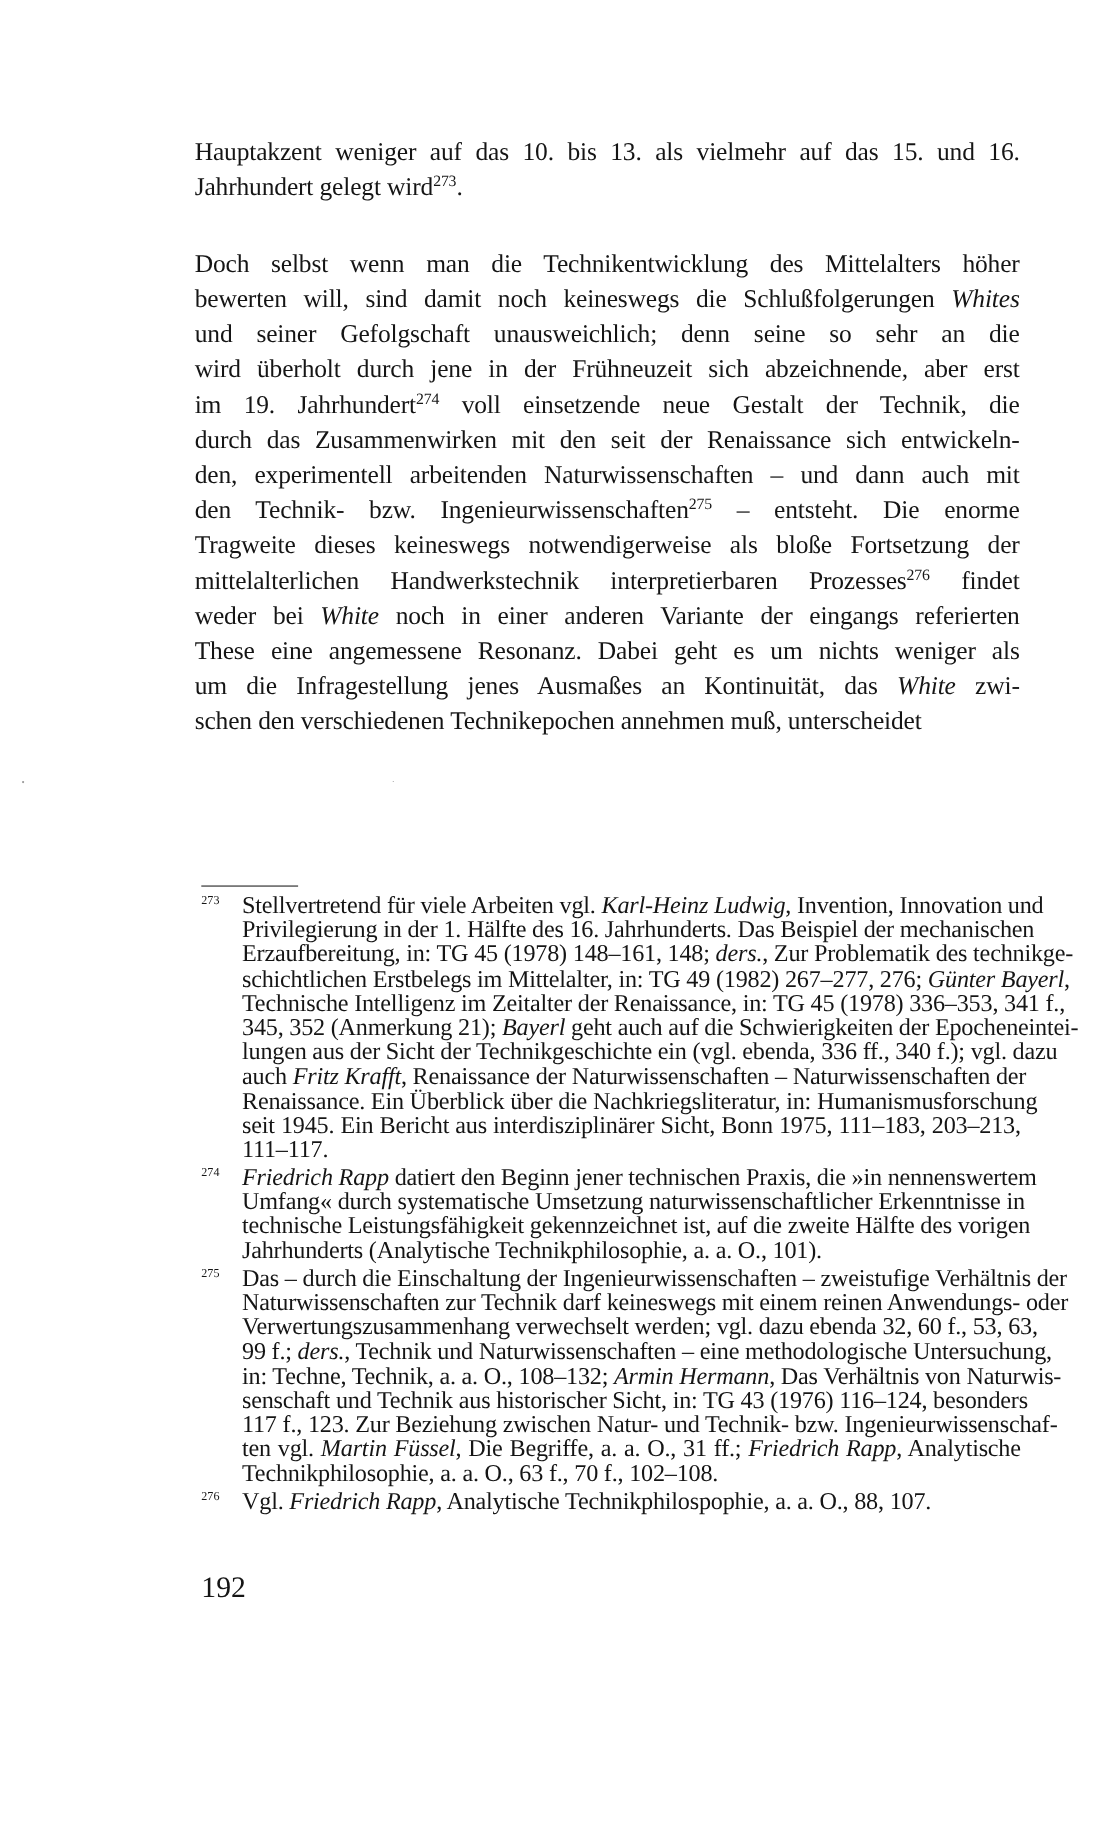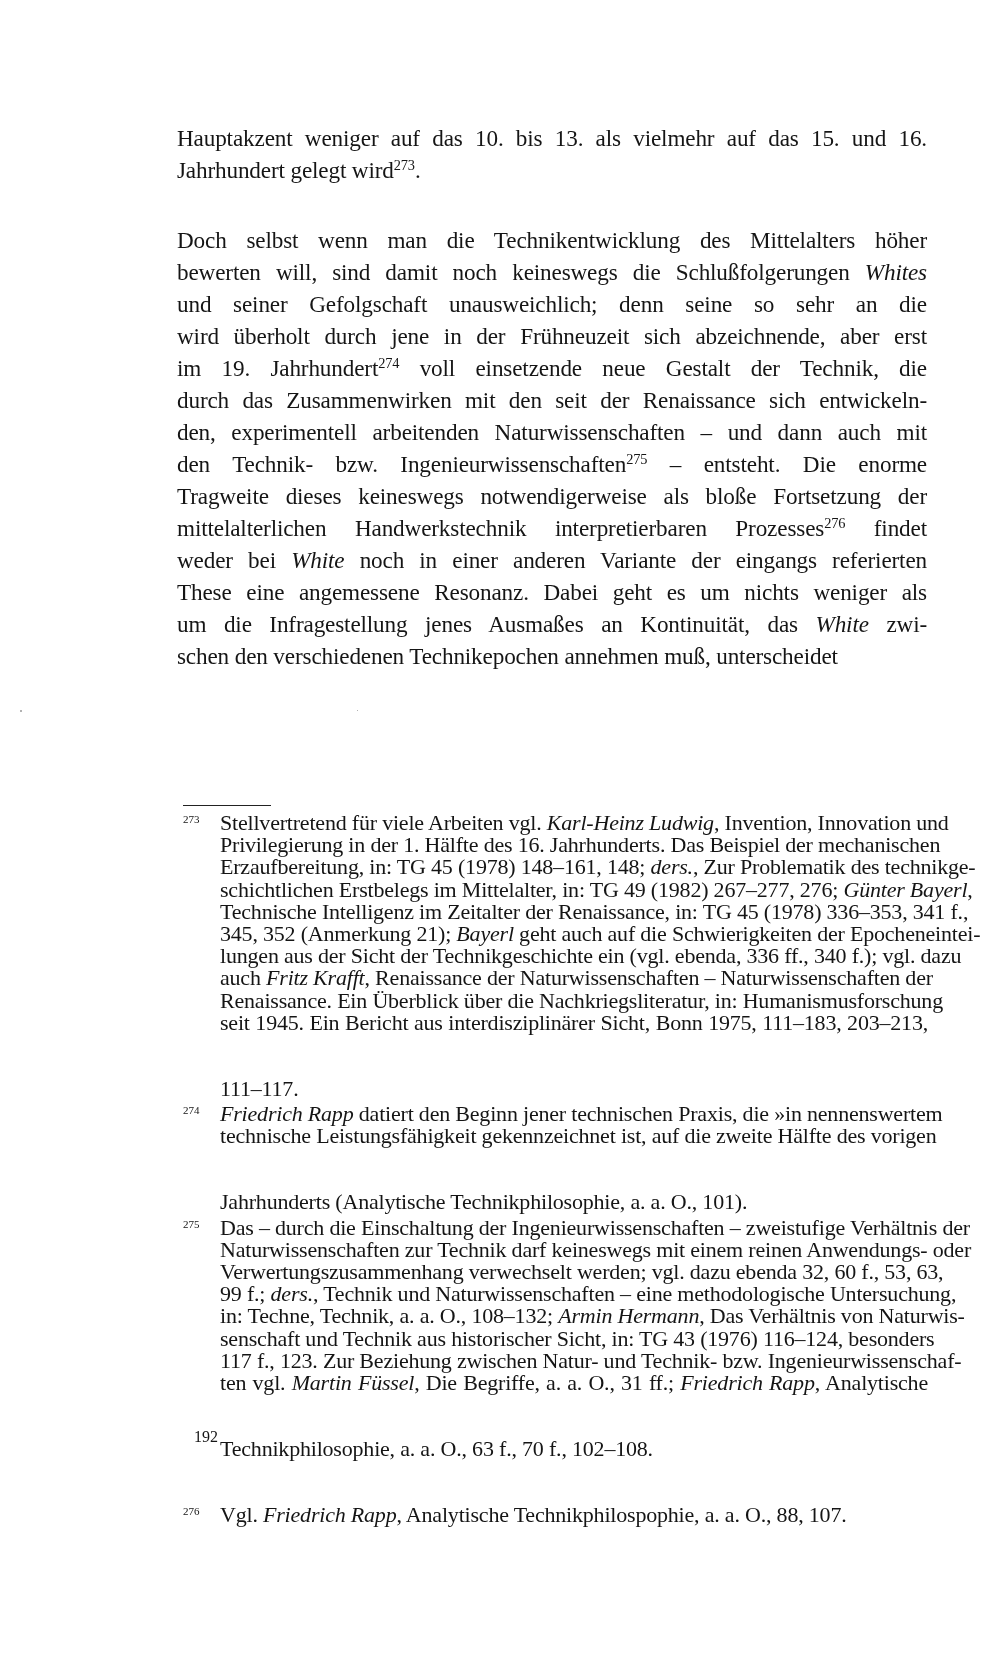--- a/index.html
+++ b/index.html
@@ -13,23 +13,23 @@
     .para-gap { height: 38px; }
     sup { font-size: 0.62em; line-height: 0; vertical-align: 0.55em; }
     i { font-style: italic; }
     .rule { position: absolute; left: 183px; top: 805px; width: 88px; height: 1px; background: #222; }
     .notes { position: absolute; left: 183px; top: 812px; width: 745px; }
     .fn { position: relative; padding-left: 37px; }
     .fn-num { position: absolute; left: 0; top: 0; font-size: 11px; line-height: 22.2px; vertical-align: top; }
     .fn-num span { position: relative; top: -4px; }
     .fl { font-size: 22px; line-height: 22.2px; height: 22.2px; white-space: nowrap;
           text-align: justify; text-align-last: justify; letter-spacing: -0.2px; }
-    .fl.last { text-align-last: left; margin-top: 44px; }
+    .fl.last { text-align-last: left; }
     .fn + .fn { margin-top: 3px; }
-    .page-number { position: absolute; left: 194px; top: 1428px; font-size: 16px; }
+    .page-number { position: absolute; left: 183px; top: 1428px; font-size: 27px; }
     .speck { position: absolute; width: 2px; height: 2px; background: #999; border-radius: 1px; }
   </style>
 </head>
 <body>
 
 <div class="page">
   <div class="body-text" id="body-text">
       <div>
         <div class="bl">Hauptakzent weniger auf das 10. bis 13. als vielmehr auf das 15. und 16.</div>
         <div class="bl last">Jahrhundert gelegt wird<sup>273</sup>.</div>
@@ -64,20 +64,21 @@
         <div class="fl">345, 352 (Anmerkung 21); <i>Bayerl</i> geht auch auf die Schwierigkeiten der Epocheneintei-</div>
         <div class="fl">lungen aus der Sicht der Technikgeschichte ein (vgl. ebenda, 336 ff., 340 f.); vgl. dazu</div>
         <div class="fl">auch <i>Fritz Krafft</i>, Renaissance der Naturwissenschaften – Naturwissenschaften der</div>
         <div class="fl">Renaissance. Ein Überblick über die Nachkriegsliteratur, in: Humanismusforschung</div>
         <div class="fl">seit 1945. Ein Bericht aus interdisziplinärer Sicht, Bonn 1975, 111–183, 203–213,</div>
         <div class="fl last">111–117.</div>
       </div>
       <div class="fn">
         <div class="fn-num"><span>274</span></div>
         <div class="fl"><i>Friedrich Rapp</i> datiert den Beginn jener technischen Praxis, die »in nennenswertem</div>
+        <div class="fl">Umfang« durch systematische Umsetzung naturwissenschaftlicher Erkenntnisse in</div>
         <div class="fl">technische Leistungsfähigkeit gekennzeichnet ist, auf die zweite Hälfte des vorigen</div>
         <div class="fl last">Jahrhunderts (Analytische Technikphilosophie, a. a. O., 101).</div>
       </div>
       <div class="fn">
         <div class="fn-num"><span>275</span></div>
         <div class="fl">Das – durch die Einschaltung der Ingenieurwissenschaften – zweistufige Verhältnis der</div>
         <div class="fl">Naturwissenschaften zur Technik darf keineswegs mit einem reinen Anwendungs- oder</div>
         <div class="fl">Verwertungszusammenhang verwechselt werden; vgl. dazu ebenda 32, 60 f., 53, 63,</div>
         <div class="fl">99 f.; <i>ders.</i>, Technik und Naturwissenschaften – eine methodologische Untersuchung,</div>
         <div class="fl">in: Techne, Technik, a. a. O., 108–132; <i>Armin Hermann</i>, Das Verhältnis von Naturwis-</div>

